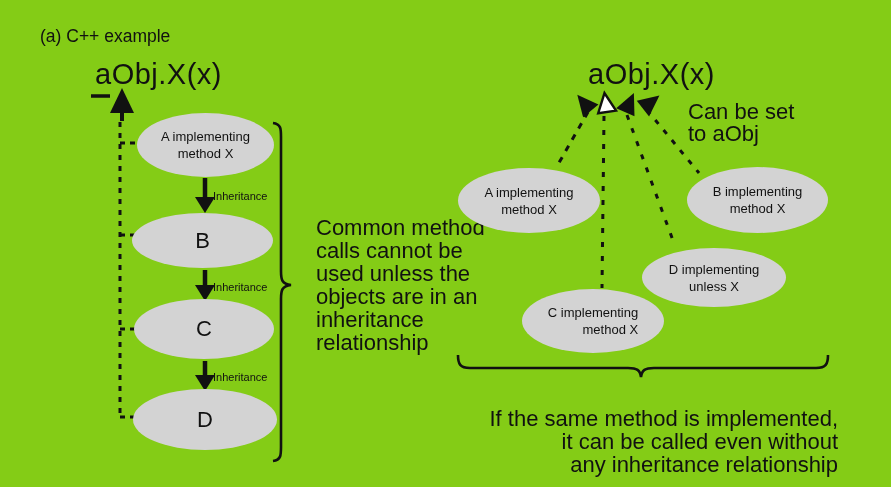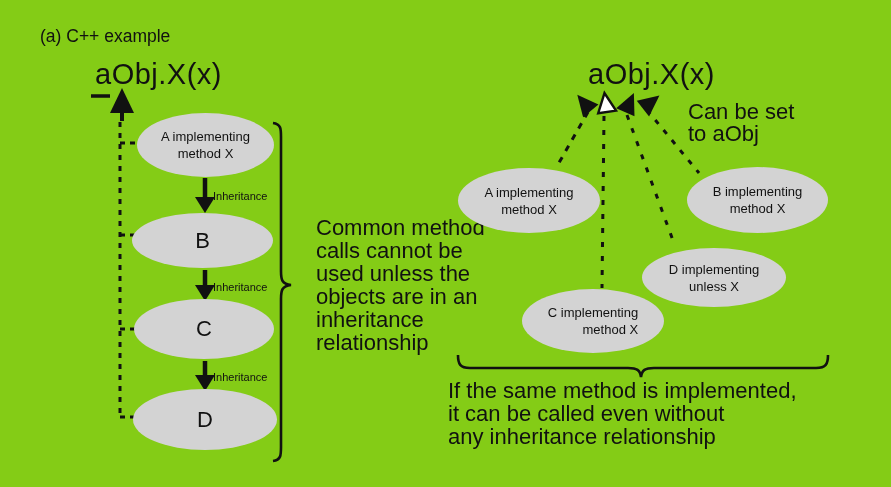--- a/index.html
+++ b/index.html
@@ -13,21 +13,21 @@
   .call-expr{position:absolute;font-size:29px;color:#111;white-space:nowrap;letter-spacing:.5px;}
   .ellipse{
     position:absolute;border-radius:50%;background:#d3d3d3;
     display:flex;align-items:center;justify-content:center;
     text-align:center;white-space:pre-line;color:#111;
   }
   .node-multi{font-size:13px;line-height:17px;}
   .node-letter{font-size:22px;}
   .inh-label{position:absolute;font-size:11px;color:#111;white-space:nowrap;}
   .right-align{text-align:right;}
-  .center{text-align:left;}
+  .center{text-align:right;margin-top:28px;}
 </style>
 </head>
 <body>
 
 <div class="stage">
 
   <svg width="891" height="487" viewBox="0 0 891 487">
 
     <line x1="91" y1="96" x2="110" y2="96" stroke="#111" stroke-width="3.5"></line>
 

